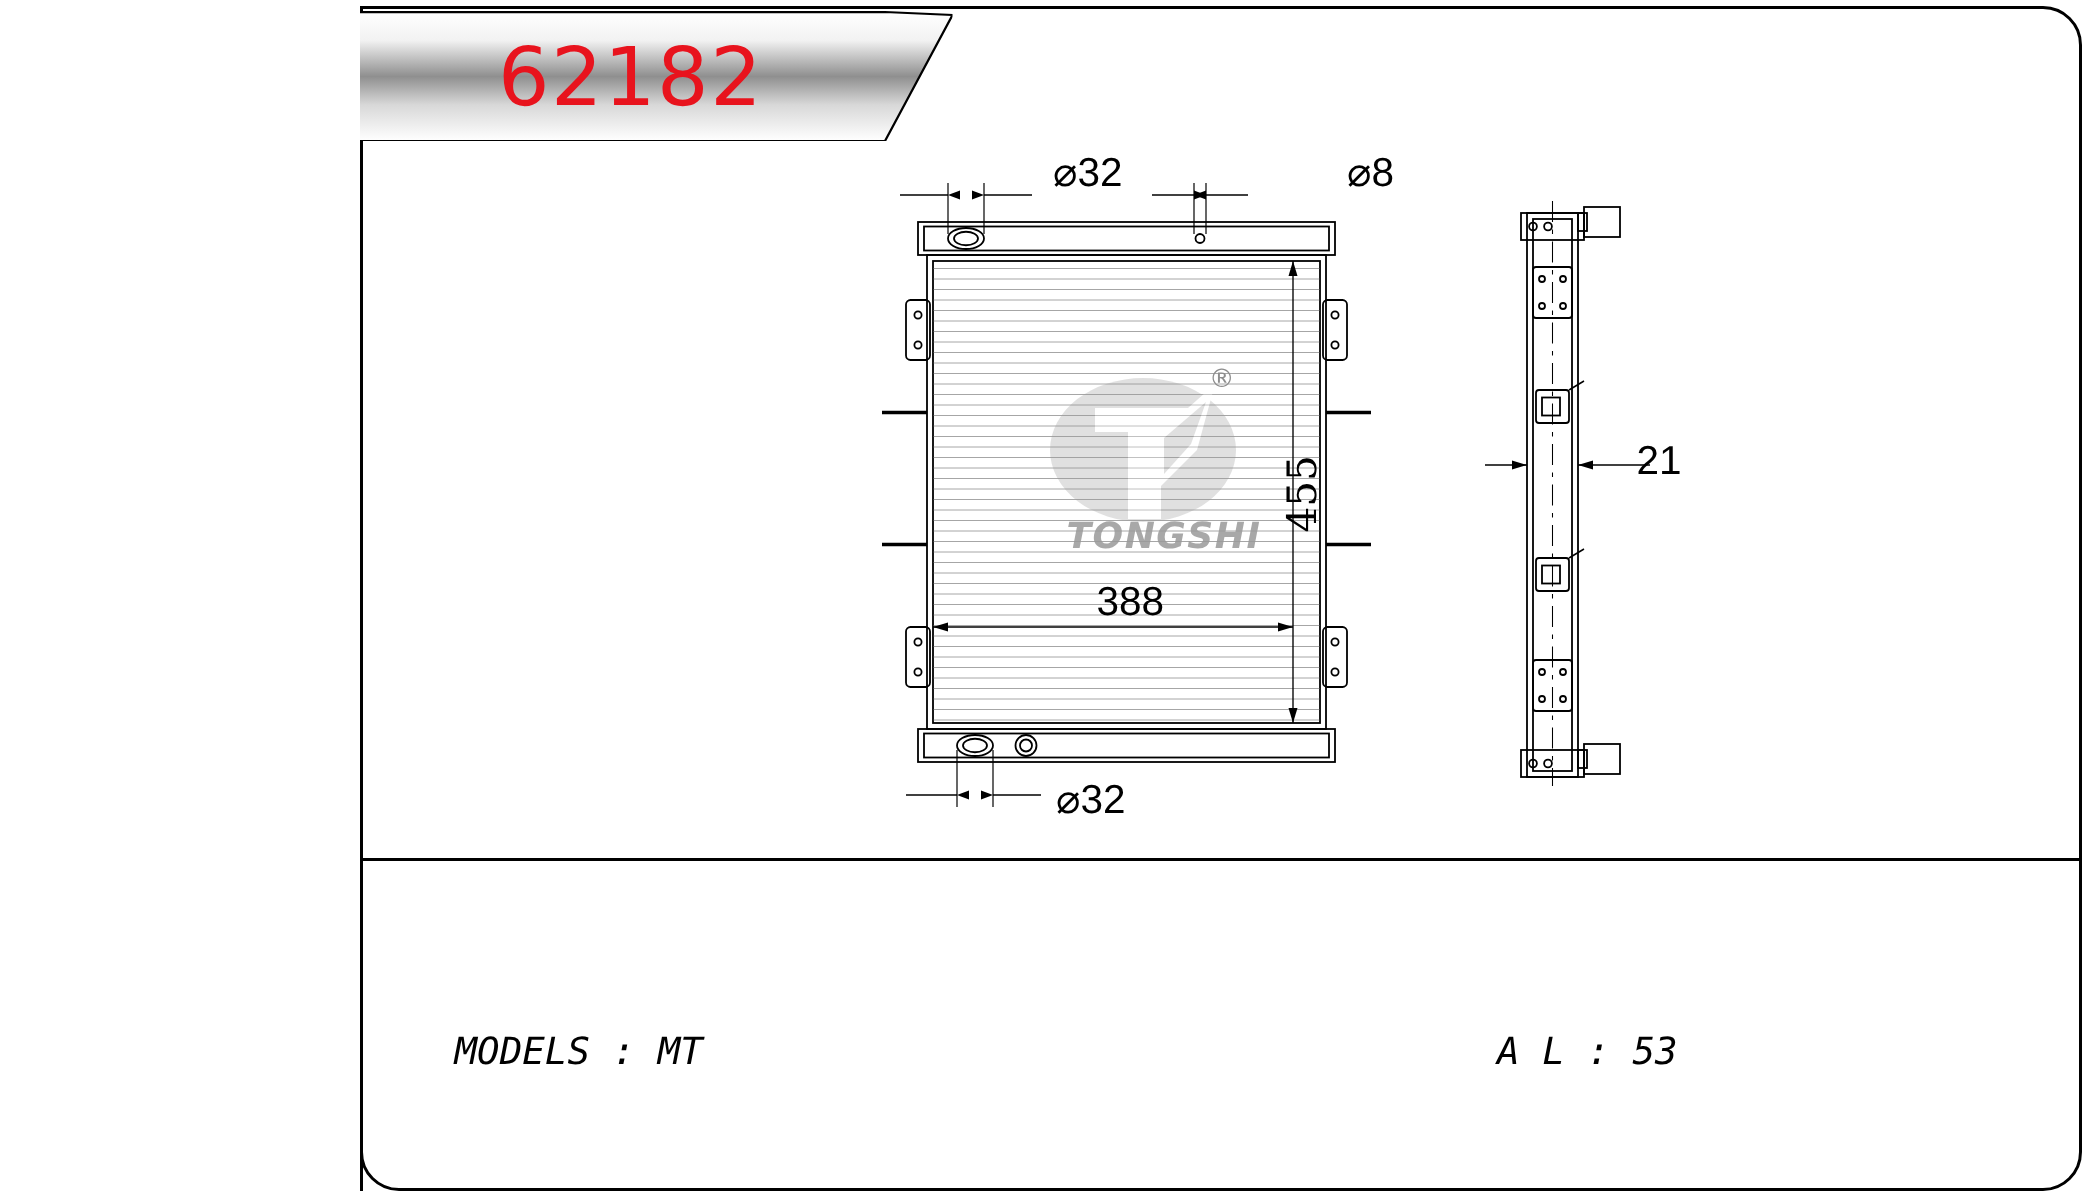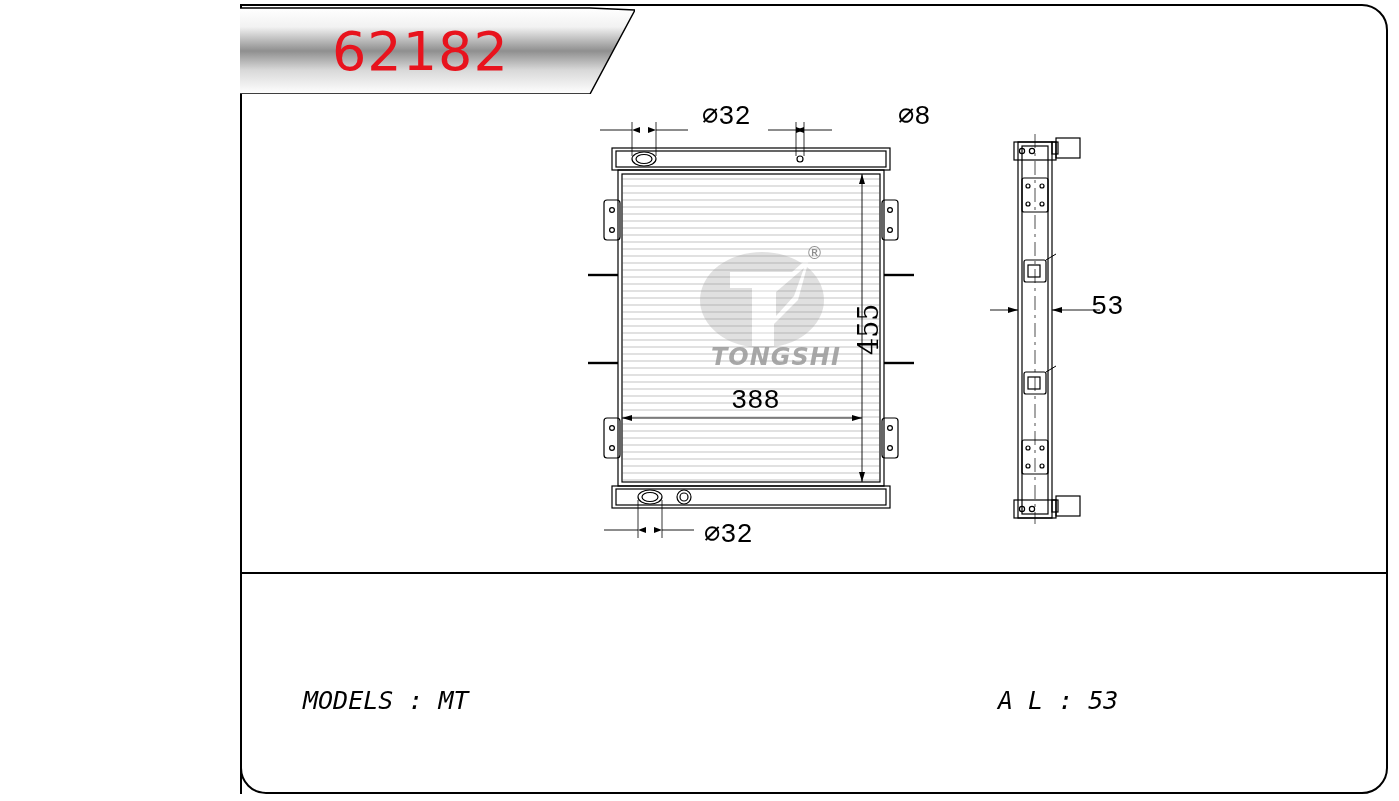--- a/index.html
+++ b/index.html
@@ -63,21 +63,21 @@
     left: 92px;
     top: 16px;
     font-family: "DejaVu Sans", sans-serif;
     font-size: 54px;
     color: #e8131d;
     letter-spacing: 1px;
     line-height: 60px;
   }
   .dim-txt {
     position: absolute;
-    font-family: Liberation Mono, monospace;
+    font-family: Liberation Sans, sans-serif;
     font-size: 27px;
     color: #000;
     white-space: nowrap;
   }
   .dim-txt-v {
     position: absolute;
     font-family: "DejaVu Serif", serif;
     font-size: 27px;
     color: #000;
     white-space: nowrap;
@@ -332,21 +332,21 @@
       <circle cx="82" cy="346" r="2"></circle>
 
       <line x1="75" y1="14" x2="75" y2="404" stroke-width="0.7" stroke-dasharray="14 5 3 5"></line>
 
       <line x1="30" y1="190" x2="58" y2="190" stroke-width="0.9"></line>
       <path d="M58,190 L48,187 L48,193 Z" fill="#000" stroke="none"></path>
       <line x1="92" y1="190" x2="140" y2="190" stroke-width="0.9"></line>
       <path d="M92,190 L102,187 L102,193 Z" fill="#000" stroke="none"></path>
     </g>
   </svg>
-  <div class="dim-txt" style="left:1091px; top:292px;">53</div>
+  <div class="dim-txt" style="left:1091px; top:292px;">21</div>
 
   <div class="spec-left">
     <span class="spec-row">MODELS : MT</span>
     
     
     
   </div>
 
   <div class="spec-right">
     <span class="spec-row">A L : 53</span>

